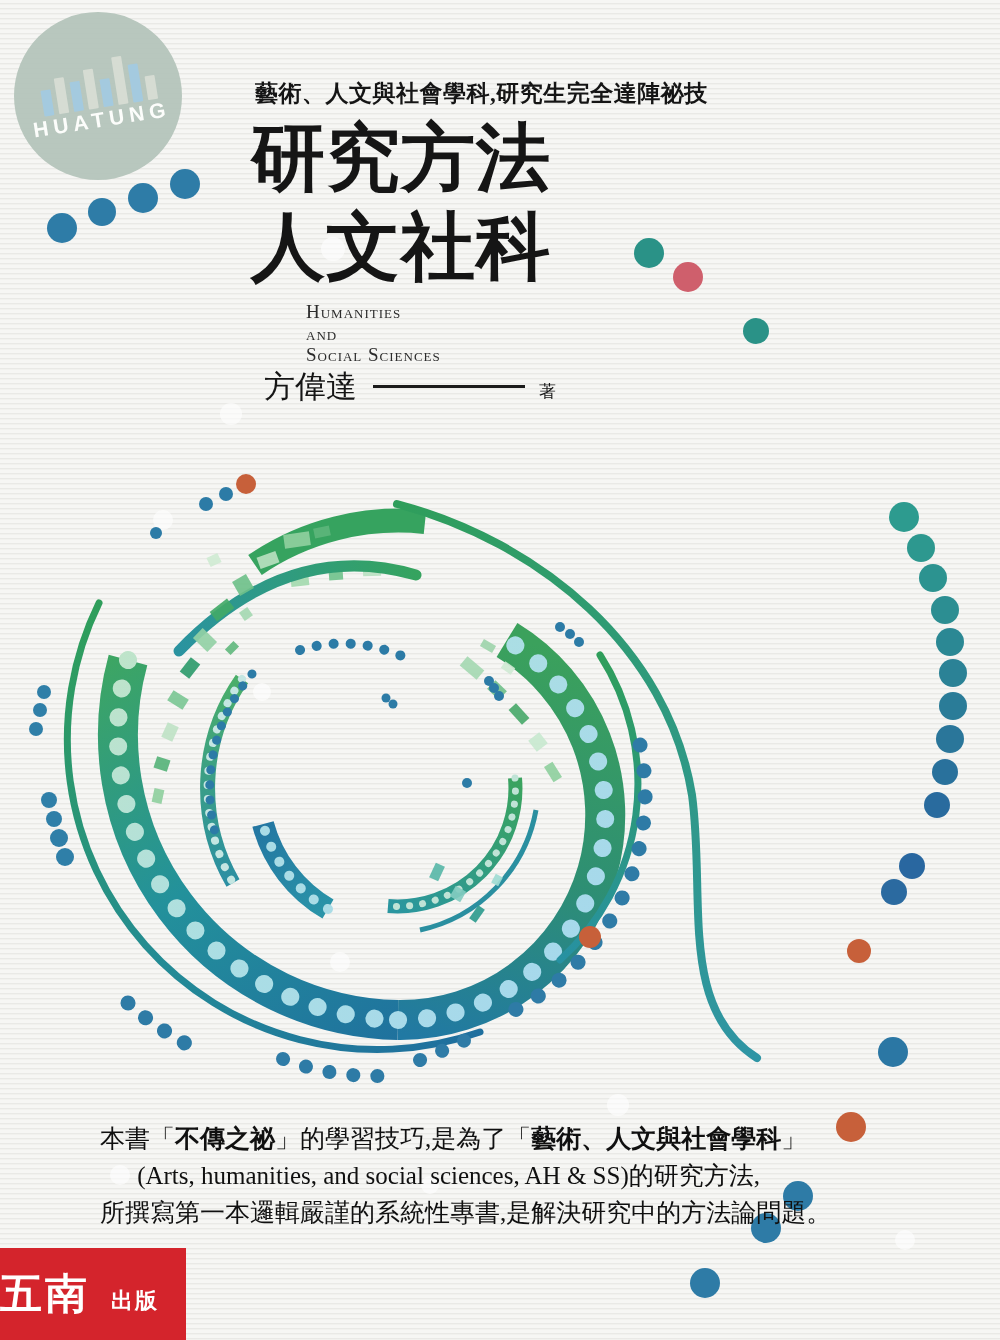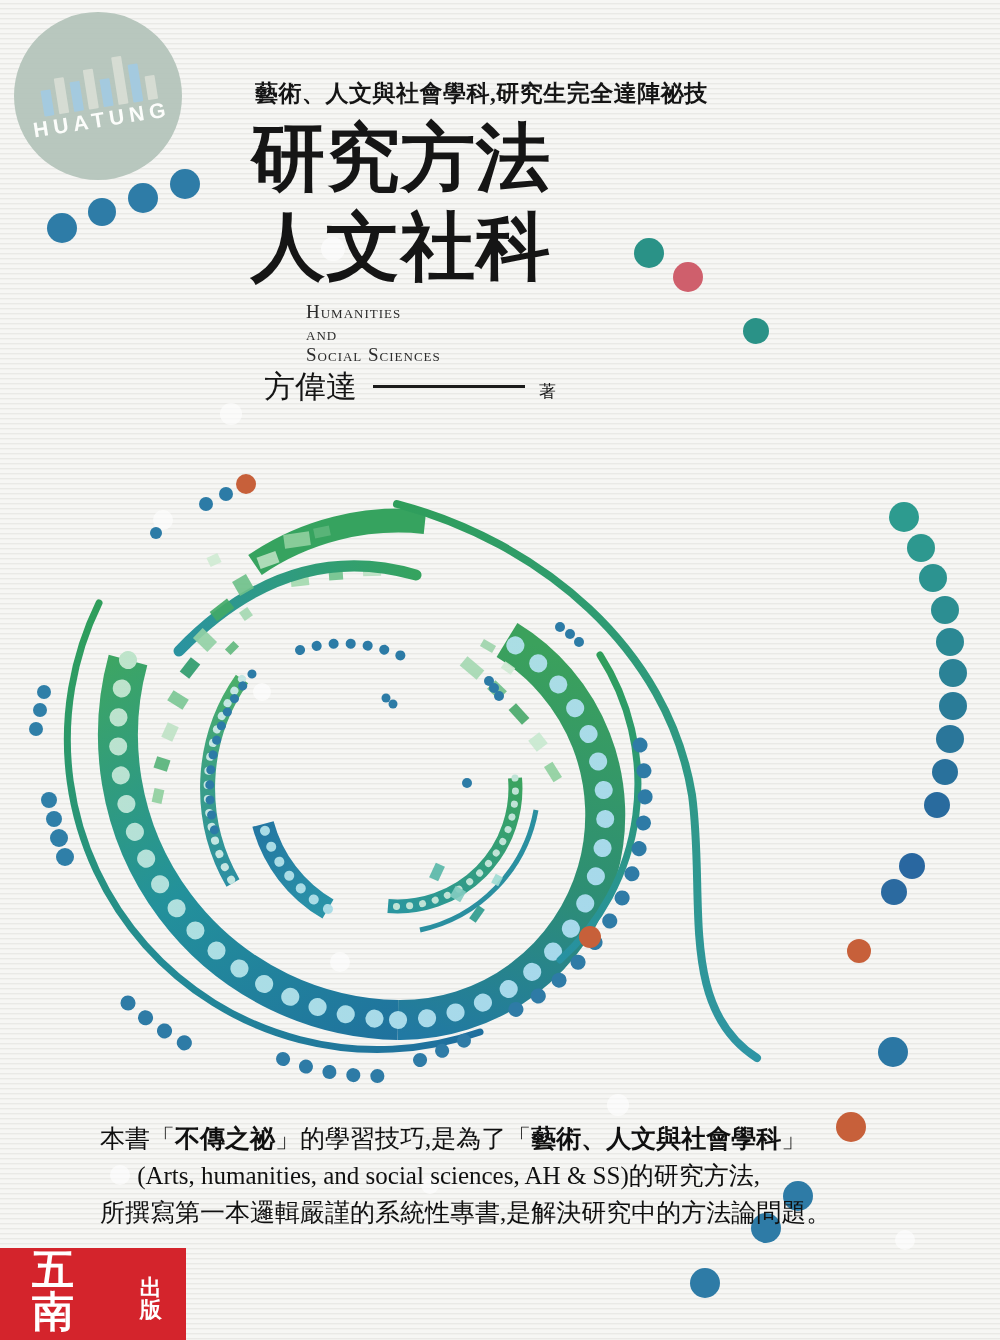--- a/index.html
+++ b/index.html
@@ -34,22 +34,22 @@
   .author-row{left:264px;top:366px;font-size:31px;white-space:nowrap;}
   .author-rule{display:inline-block;width:152px;height:3px;background:#1a1a1a;
     vertical-align:middle;margin:0 14px 6px 16px;}
   .author-role{font-size:17px;}
 
   .blurb{left:100px;top:1120px;width:660px;font-size:25px;line-height:37px;color:#101010;text-align:right;}
   .blurb .b{font-family:"Liberation Sans","DejaVu Sans",sans-serif;font-weight:700;}
   .blurb .ln{white-space:nowrap;}
 
   .publisher{position:absolute;left:0;top:1248px;width:186px;height:92px;background:#d4242c;
-    z-index:3;display:flex;align-items:center;padding-left:32px;box-sizing:border-box;
-    font-family:Liberation Mono, monospace;color:#fff;}
+    z-index:3;display:flex;align-items:center;padding-left:0;box-sizing:border-box;
+    font-family:Liberation Sans, sans-serif;color:#fff;}
   .pub-name{font-size:42px;font-weight:700;letter-spacing:3px;line-height:1;}
   .pub-suffix{font-size:22px;font-weight:700;letter-spacing:2px;margin:14px 0 0 21px;line-height:1;}
 </style>
 </head>
 <body>
 
 <svg class="art" viewBox="0 0 1000 1340" aria-hidden="true">
   <defs>
     <linearGradient id="gThinL" gradientUnits="userSpaceOnUse" x1="99" y1="603" x2="480" y2="1032">
       <stop offset="0" stop-color="#2f9e5b"></stop>

